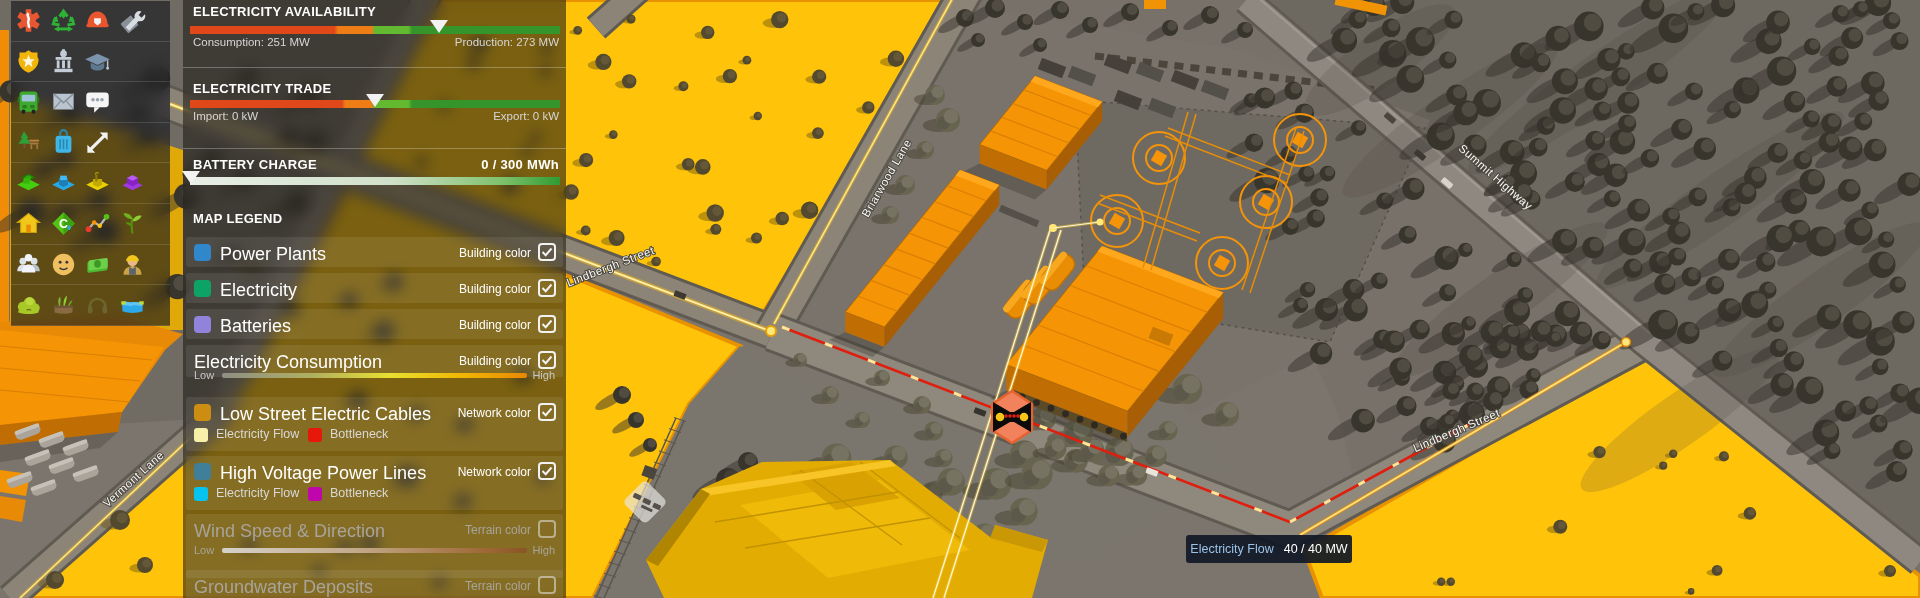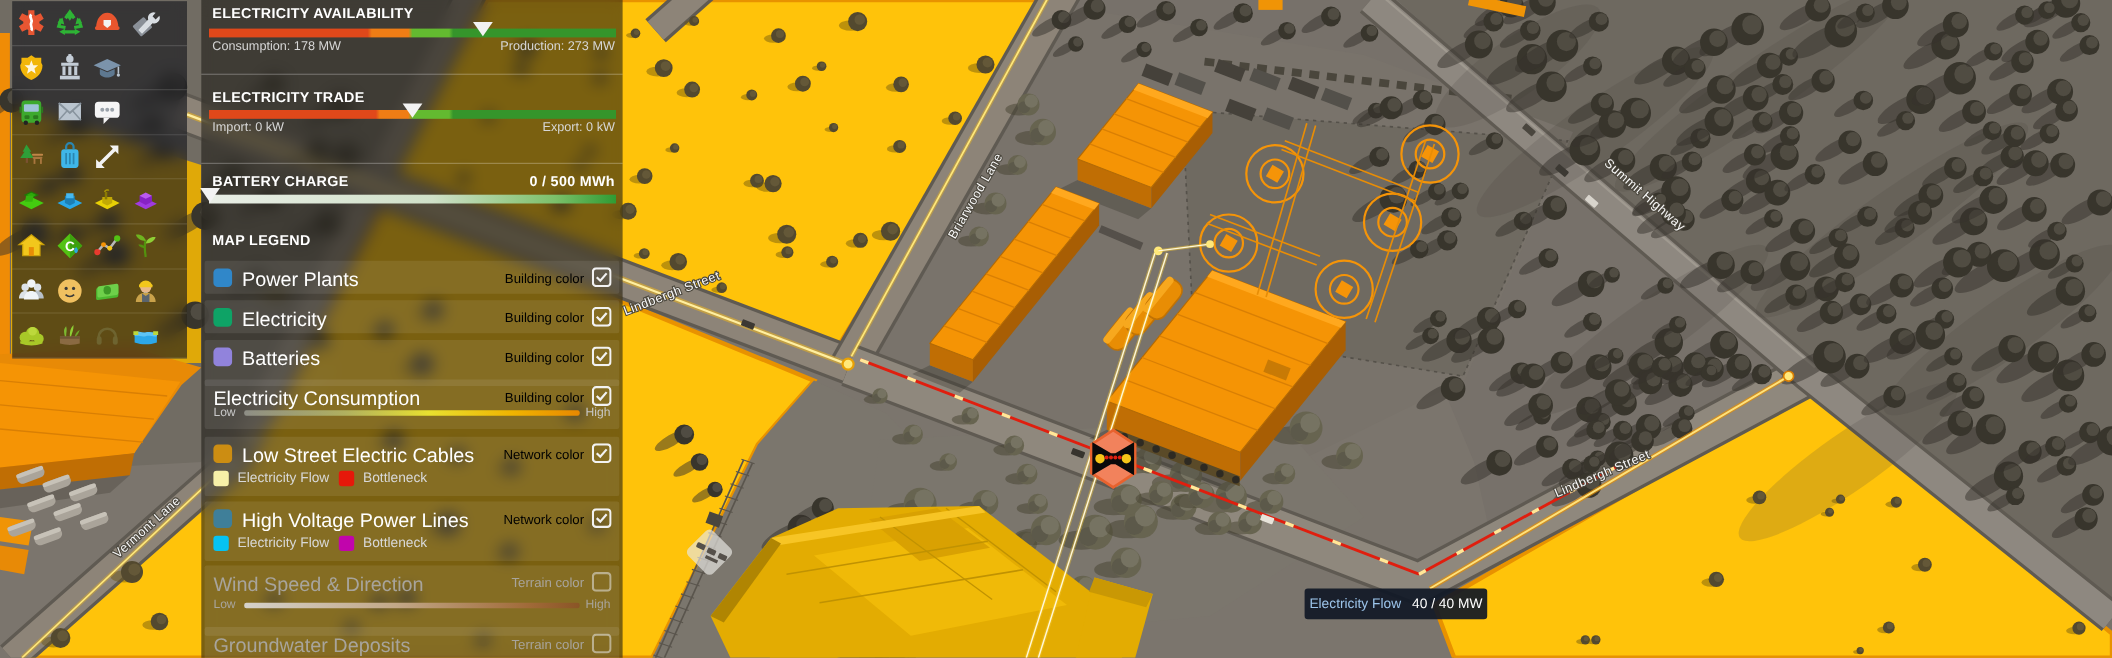--- a/index.html
+++ b/index.html
@@ -13,21 +13,21 @@
 .panel { position:absolute; left:183px; top:0; width:383px; height:598px;
   background:rgba(28,26,20,0.585); backdrop-filter:blur(7px); color:#fff;text-align:right; }
 .sec-title { position:absolute; left:10px; font-size:13px; font-weight:bold; color:#fff; letter-spacing:0.3px; }
 .bar { position:absolute; left:7px; width:370px; height:8px; }
 .marker { position:absolute; width:0; height:0; border-left:9px solid transparent; border-right:9px solid transparent; border-top:13px solid #f2f2f2; }
 .sublab { position:absolute; font-size:11.5px; color:#d6d6d6; }
 .divider { position:absolute; left:0; width:100%; height:1px; background:rgba(255,255,255,0.28); }
 .lrow { position:absolute; left:3px; width:377px; background:rgba(255,255,255,0.085); border-radius:2px; }
 .swatch { position:absolute; left:8px; top:6.5px; width:17px; height:17px; border-radius:4px; }
 .lname { position:absolute; left:34px; top:7px; font-size:18px; color:#fff; }
-.rlab { position:absolute; right:32px; top:9px; font-size:12px; color:#000000; }
+.rlab { position:absolute; right:32px; top:9px; font-size:12px; color:#ffffff; }
 .cbx { position:absolute; right:7px; top:6px; }
 .minilab { position:absolute; font-size:11px; color:#c8c8c8; }
 .minibar { position:absolute; height:5px; border-radius:2px; }
 .mswatch { position:absolute; width:14px; height:14px; border-radius:3px; }
 .mname { position:absolute; font-size:12.5px; color:#d8d8d8; }
 .dim { color:#a8a49c !important; }
 .tooltip { position:absolute; left:1186px; top:535px; width:166px; height:28px; background:rgba(16,24,38,0.92);
   border-radius:3px; display:flex; align-items:center; justify-content:center; font-size:12.5px; white-space:nowrap; }
 .tooltip .tl { color:#9cc4ea; }
 .tooltip .tv { color:#fff; margin-left:10px; }
@@ -1821,33 +1821,33 @@
           </svg>
         </div>
 </div>
 </div>
 
 <div class="panel">
 
 <div class="sec-title" style="top:4px">ELECTRICITY AVAILABILITY</div>
 <div class="bar" style="top:26px;background:linear-gradient(90deg,#e0481a 0%,#e0481a 39%,#ef7d15 40%,#ef7d15 49%,#63ba30 50%,#63ba30 59%,#35952b 60%,#35952b 100%)"></div>
 <div class="marker" style="left:247px;top:20px"></div>
-<div class="sublab" style="top:36px;left:10px">Consumption: 178 MW</div>
+<div class="sublab" style="top:36px;left:10px">Consumption: 251 MW</div>
 <div class="sublab" style="top:36px;right:7px">Production: 273 MW</div>
 <div class="divider" style="top:67px"></div>
 
 <div class="sec-title" style="top:81px">ELECTRICITY TRADE</div>
 <div class="bar" style="top:100px;background:linear-gradient(90deg,#e0481a 0%,#e0481a 41%,#ef7d15 42%,#ef7d15 49%,#63ba30 50%,#63ba30 59%,#35952b 60%,#35952b 100%)"></div>
 <div class="marker" style="left:183px;top:94px"></div>
 <div class="sublab" style="top:110px;left:10px">Import: 0 kW</div>
 <div class="sublab" style="top:110px;right:7px">Export: 0 kW</div>
 <div class="divider" style="top:148px"></div>
 
 <div class="sec-title" style="top:157px">BATTERY CHARGE</div>
-<div class="sec-title" style="top:157px;right:7px;left:auto">0 / 500 MWh</div>
+<div class="sec-title" style="top:157px;right:7px;left:auto">0 / 300 MWh</div>
 <div class="bar" style="top:177px;background:linear-gradient(90deg,#e9eee6 0%,#cfe0c8 55%,#7cc06a 85%,#2f9b33 100%)"></div>
 <div class="marker" style="left:-1px;top:171px"></div>
 
 <div class="sec-title" style="top:211px">MAP LEGEND</div>
 
 <div class="lrow" style="top:237px;height:30px">
 <span class="swatch" style="background:#3087c9"></span>
         <span class="lname">Power Plants</span>
         <span class="rlab">Building color</span>
         <span class="cbx"><svg width="18" height="18" viewBox="0 0 18 18">
@@ -1859,31 +1859,31 @@
 <div class="lrow" style="top:273px;height:30px">
 <span class="swatch" style="background:#0ea366"></span>
         <span class="lname">Electricity</span>
         <span class="rlab">Building color</span>
         <span class="cbx"><svg width="18" height="18" viewBox="0 0 18 18">
             <rect x="1" y="1" width="16" height="16" rx="3" fill="none" stroke="#f2f2f2" stroke-width="2"></rect>
             <path d="M4.5 9 l3.2 3.2 L13.5 5.5" stroke="#f2f2f2" stroke-width="2" fill="none"></path>
           </svg></span>
 </div>
 
-<div class="lrow" style="top:309px;height:42px">
+<div class="lrow" style="top:309px;height:30px">
 <span class="swatch" style="background:#9183dc"></span>
         <span class="lname">Batteries</span>
         <span class="rlab">Building color</span>
         <span class="cbx"><svg width="18" height="18" viewBox="0 0 18 18">
             <rect x="1" y="1" width="16" height="16" rx="3" fill="none" stroke="#f2f2f2" stroke-width="2"></rect>
             <path d="M4.5 9 l3.2 3.2 L13.5 5.5" stroke="#f2f2f2" stroke-width="2" fill="none"></path>
           </svg></span>
 </div>
 
-<div class="lrow" style="top:345px;height:45px">
+<div class="lrow" style="top:345px;height:32px">
 <span class="lname" style="left:8px">Electricity Consumption</span>
         <span class="rlab">Building color</span>
         <span class="cbx"><svg width="18" height="18" viewBox="0 0 18 18">
             <rect x="1" y="1" width="16" height="16" rx="3" fill="none" stroke="#f2f2f2" stroke-width="2"></rect>
             <path d="M4.5 9 l3.2 3.2 L13.5 5.5" stroke="#f2f2f2" stroke-width="2" fill="none"></path>
           </svg></span>
 <span class="minilab" style="left:8px;top:24px">Low</span>
 <span class="minibar" style="left:36px;right:36px;top:28px;background:linear-gradient(90deg,#8e8e86 0%,#b0b060 30%,#e8e030 55%,#f0b400 80%,#e88800 100%)"></span>
 <span class="minilab" style="right:8px;top:24px">High</span>
 </div>

